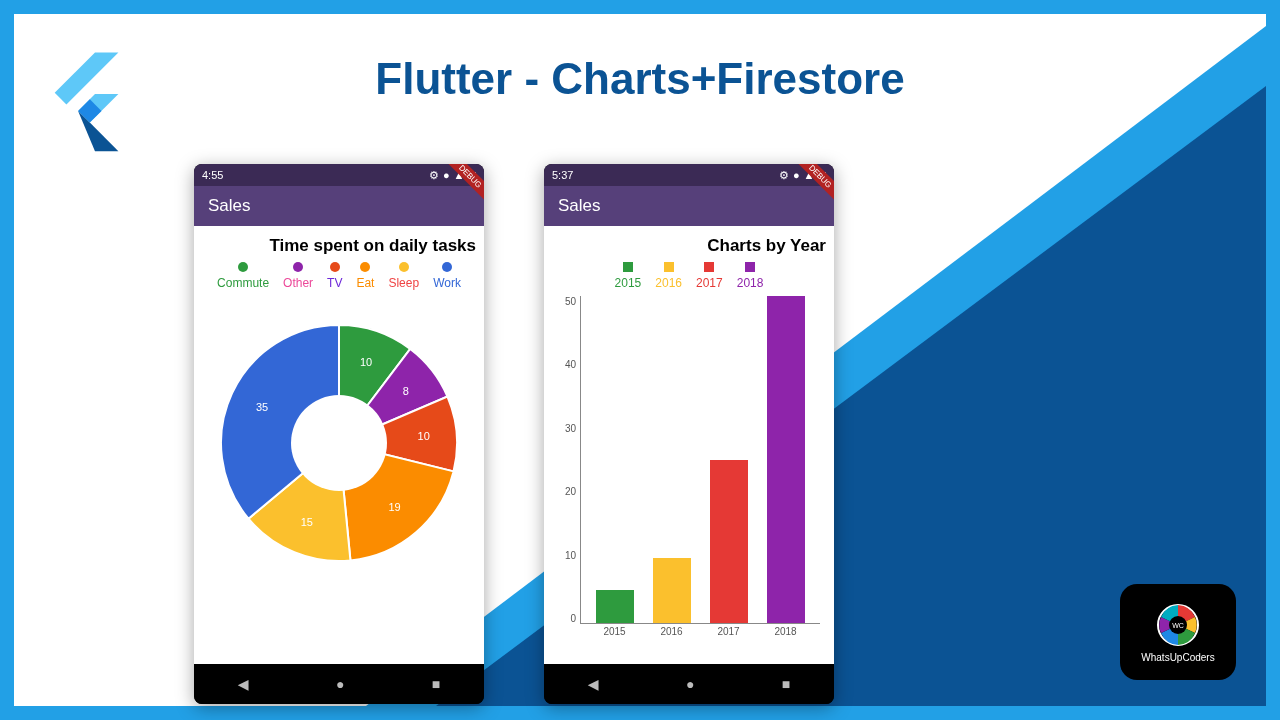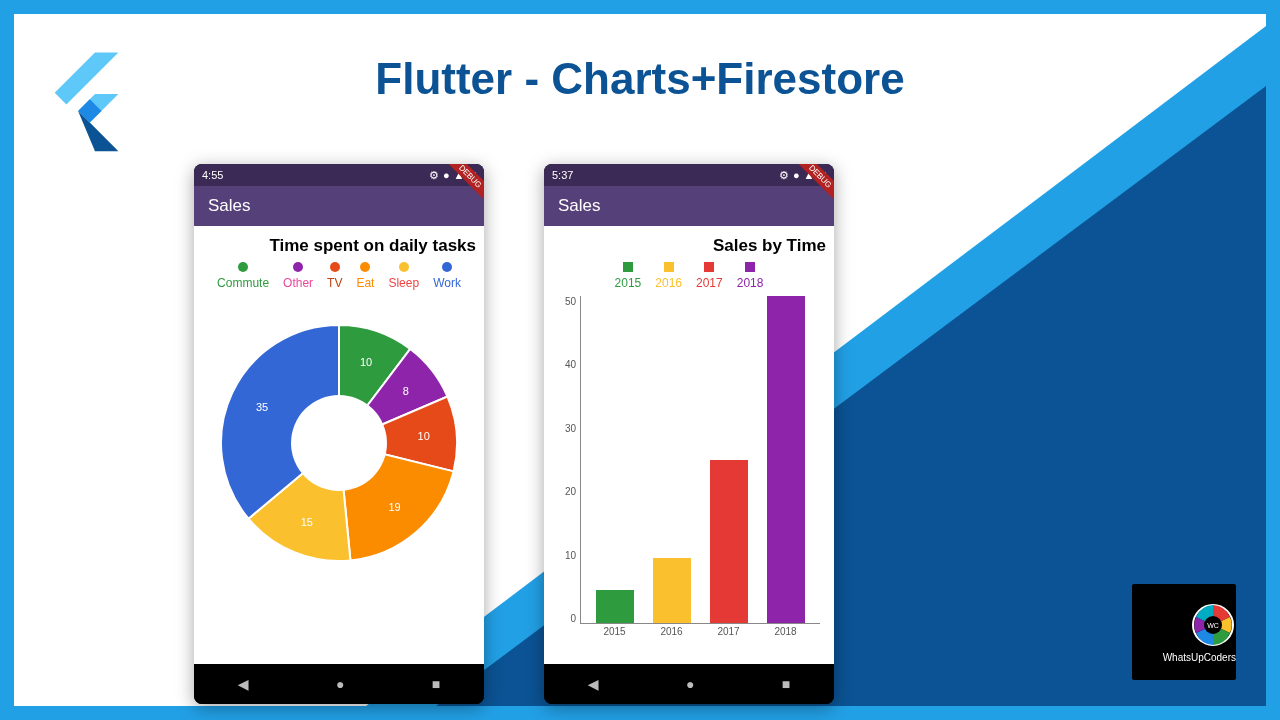--- a/index.html
+++ b/index.html
@@ -119,23 +119,23 @@
   .bar { width: 38px; }
   .x-labels {
     position: absolute; left: 0; right: 0; bottom: 0; height: 20px;
     display: flex; justify-content: space-around;
     font-size: 10px; color: #555; padding: 0 6px;
   }
   .x-labels span { width: 38px; text-align: center; }
   
   .badge {
     position: absolute; right: 30px; bottom: 26px;
-    width: 104px; height: 96px; background: #000;
-    border-radius: 2px; color: #fff;
-    display: flex; flex-direction: column; align-items: flex-end; justify-content: center;
+    width: 116px; height: 96px; background: #000;
+    border-radius: 17px; color: #fff;
+    display: flex; flex-direction: column; align-items: center; justify-content: center;
     font-size: 10px;
   }
   .badge svg { margin-bottom: 4px; }
 </style>
 </head>
 <body>
 
 <div class="frame">
   <div class="wedge-light"></div>
   <div class="wedge"></div>
@@ -166,21 +166,21 @@
           <div class="item">
             <span class="dot" style="background:#2e9b3e"></span>
             <span style="color:#2e9b3e">Commute</span>
           </div>
           <div class="item">
             <span class="dot" style="background:#8e24aa"></span>
             <span style="color:#ec4899">Other</span>
           </div>
           <div class="item">
             <span class="dot" style="background:#e64a19"></span>
-            <span style="color:#c2410c">TV</span>
+            <span style="color:#6d28d9">TV</span>
           </div>
           <div class="item">
             <span class="dot" style="background:#fb8c00"></span>
             <span style="color:#fb8c00">Eat</span>
           </div>
           <div class="item">
             <span class="dot" style="background:#fbc02d"></span>
             <span style="color:#ef4444">Sleep</span>
           </div>
           <div class="item">
@@ -218,21 +218,21 @@
   <div class="phone right">
     <div class="debug">DEBUG</div>
     <div class="statusbar">
       <span>5:37</span>
       <span class="icons"><span>⚙</span><span>●</span><span>▲ ◢</span></span>
     </div>
     <div class="appbar">
       <span>Sales</span>
     </div>
     <div class="screen">
-      <div class="chart-title">Sales by Time</div>
+      <div class="chart-title">Charts by Year</div>
       <div class="legend" id="legend2">
           <div class="item">
             <span class="sq" style="background:#2e9b3e"></span>
             <span style="color:#2e9b3e">2015</span>
           </div>
           <div class="item">
             <span class="sq" style="background:#fbc02d"></span>
             <span style="color:#fbc02d">2016</span>
           </div>
           <div class="item">

